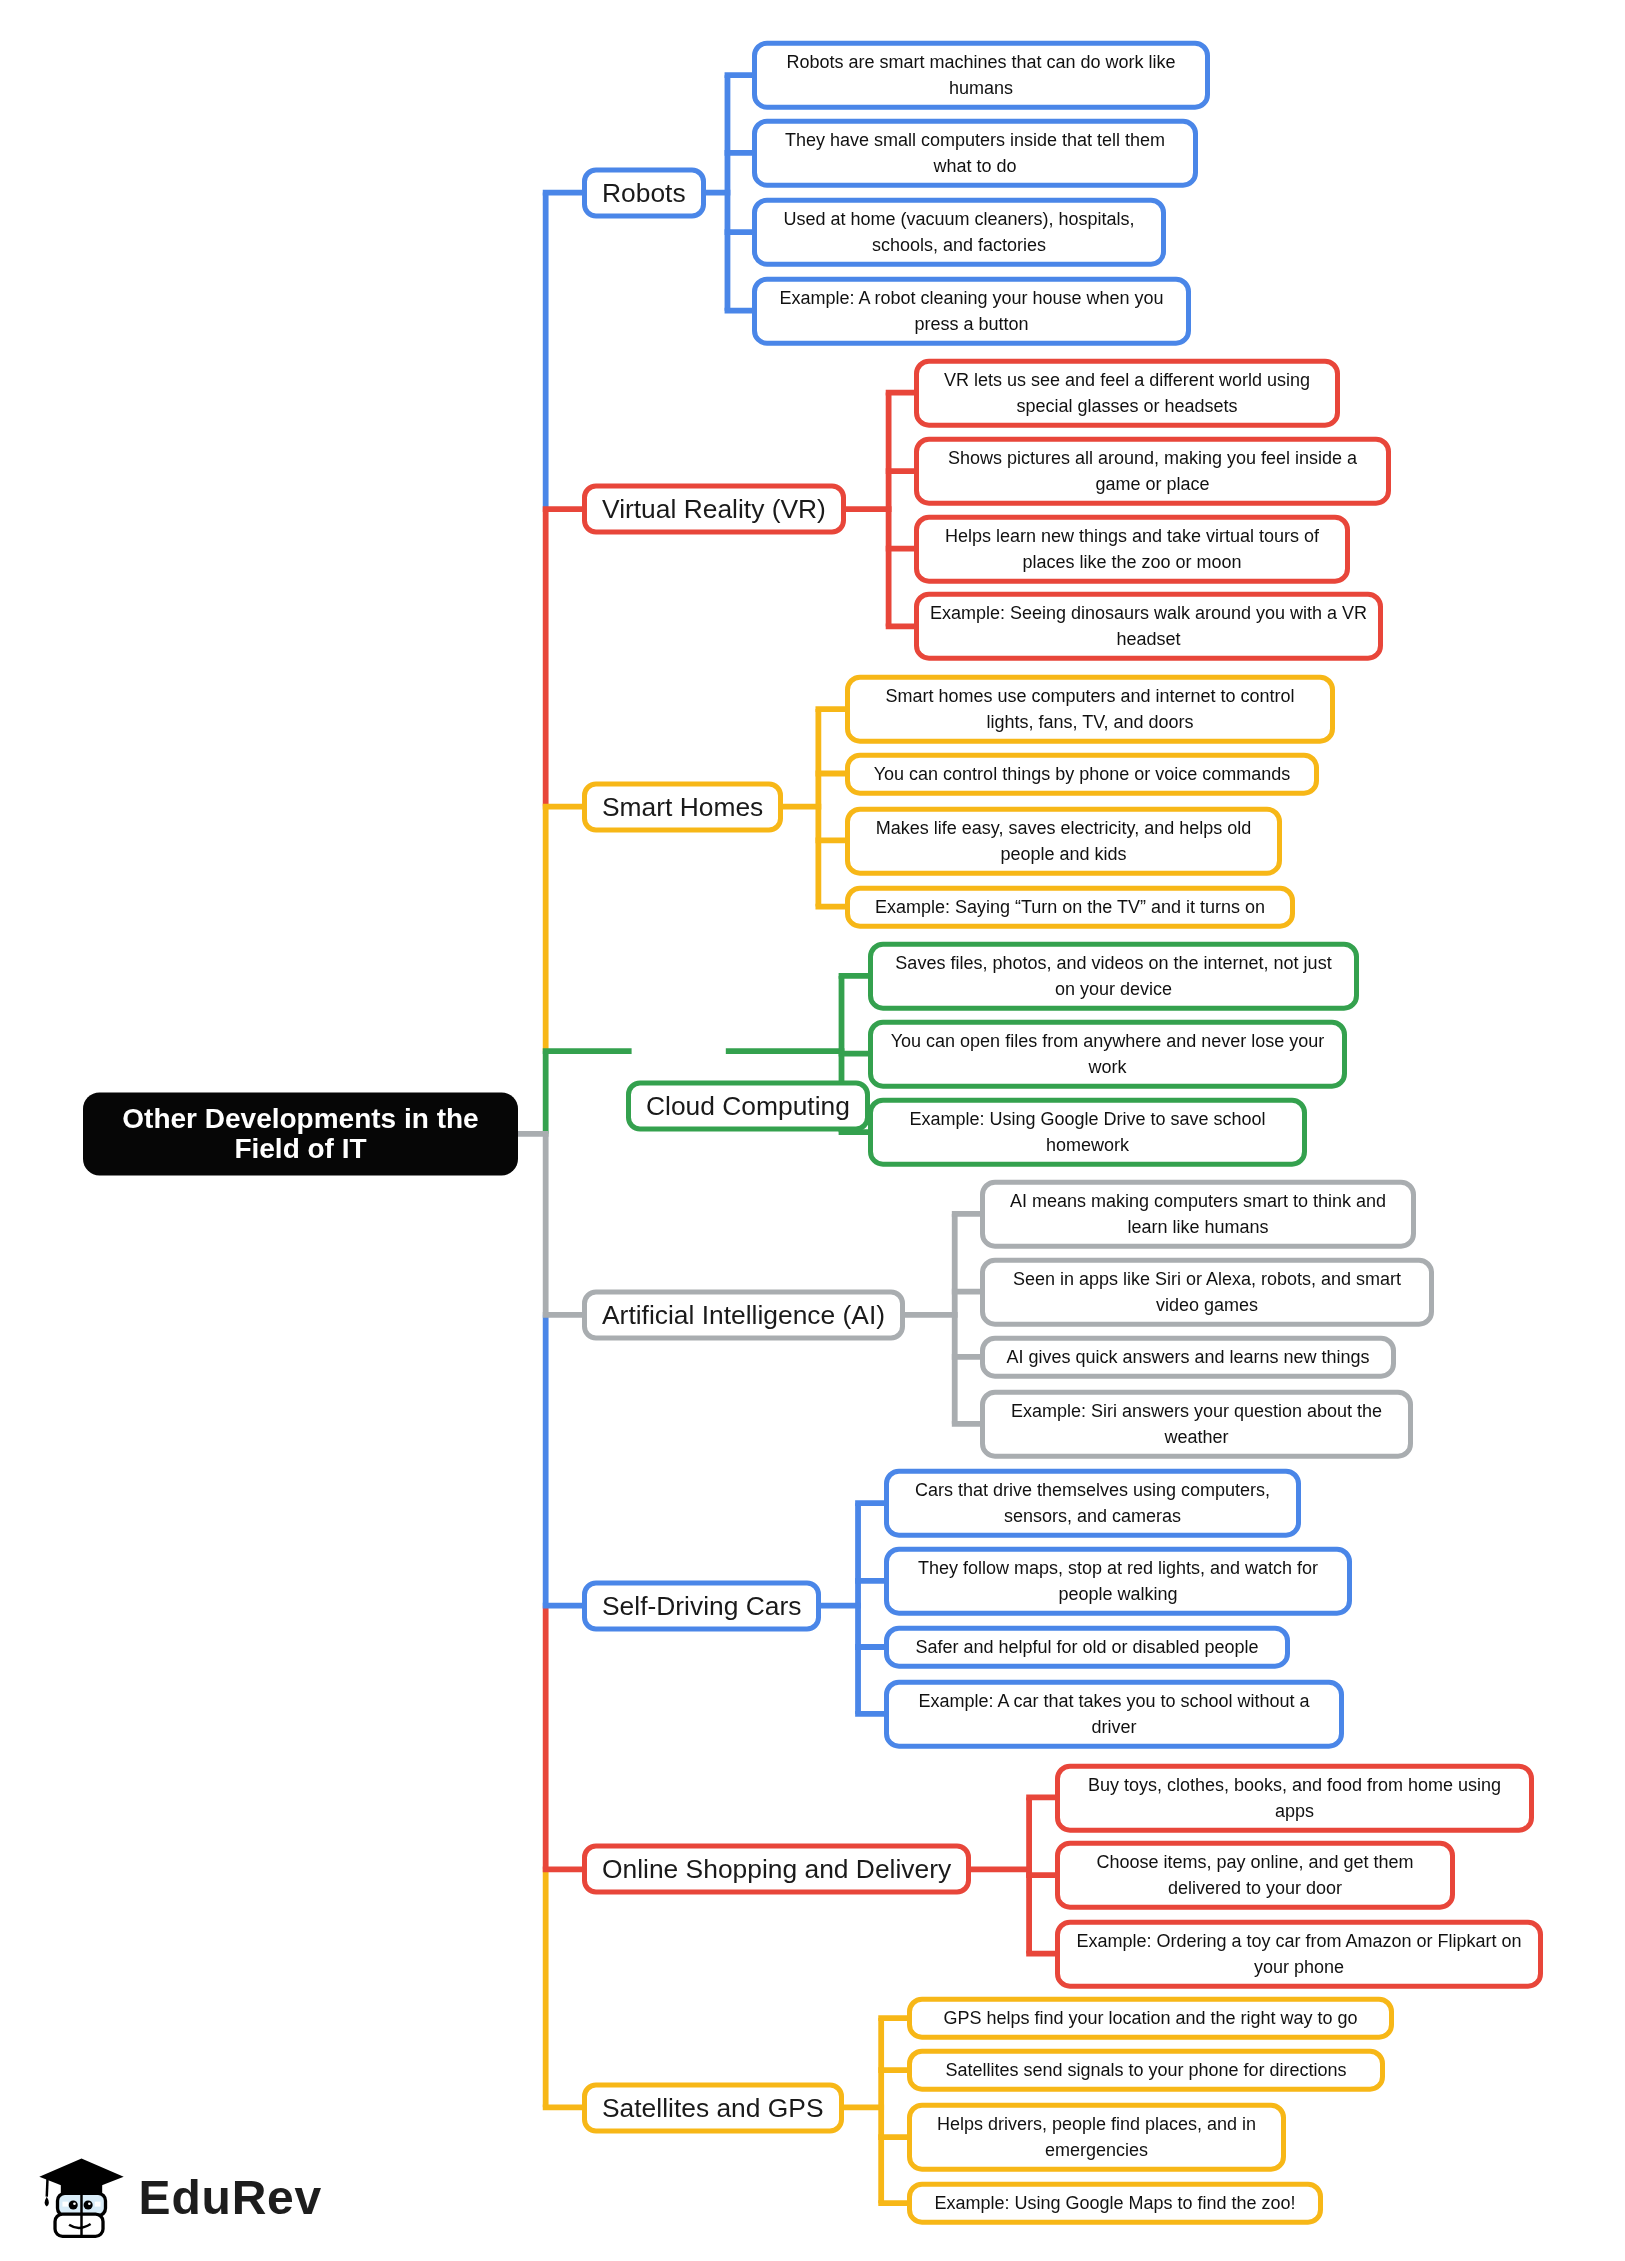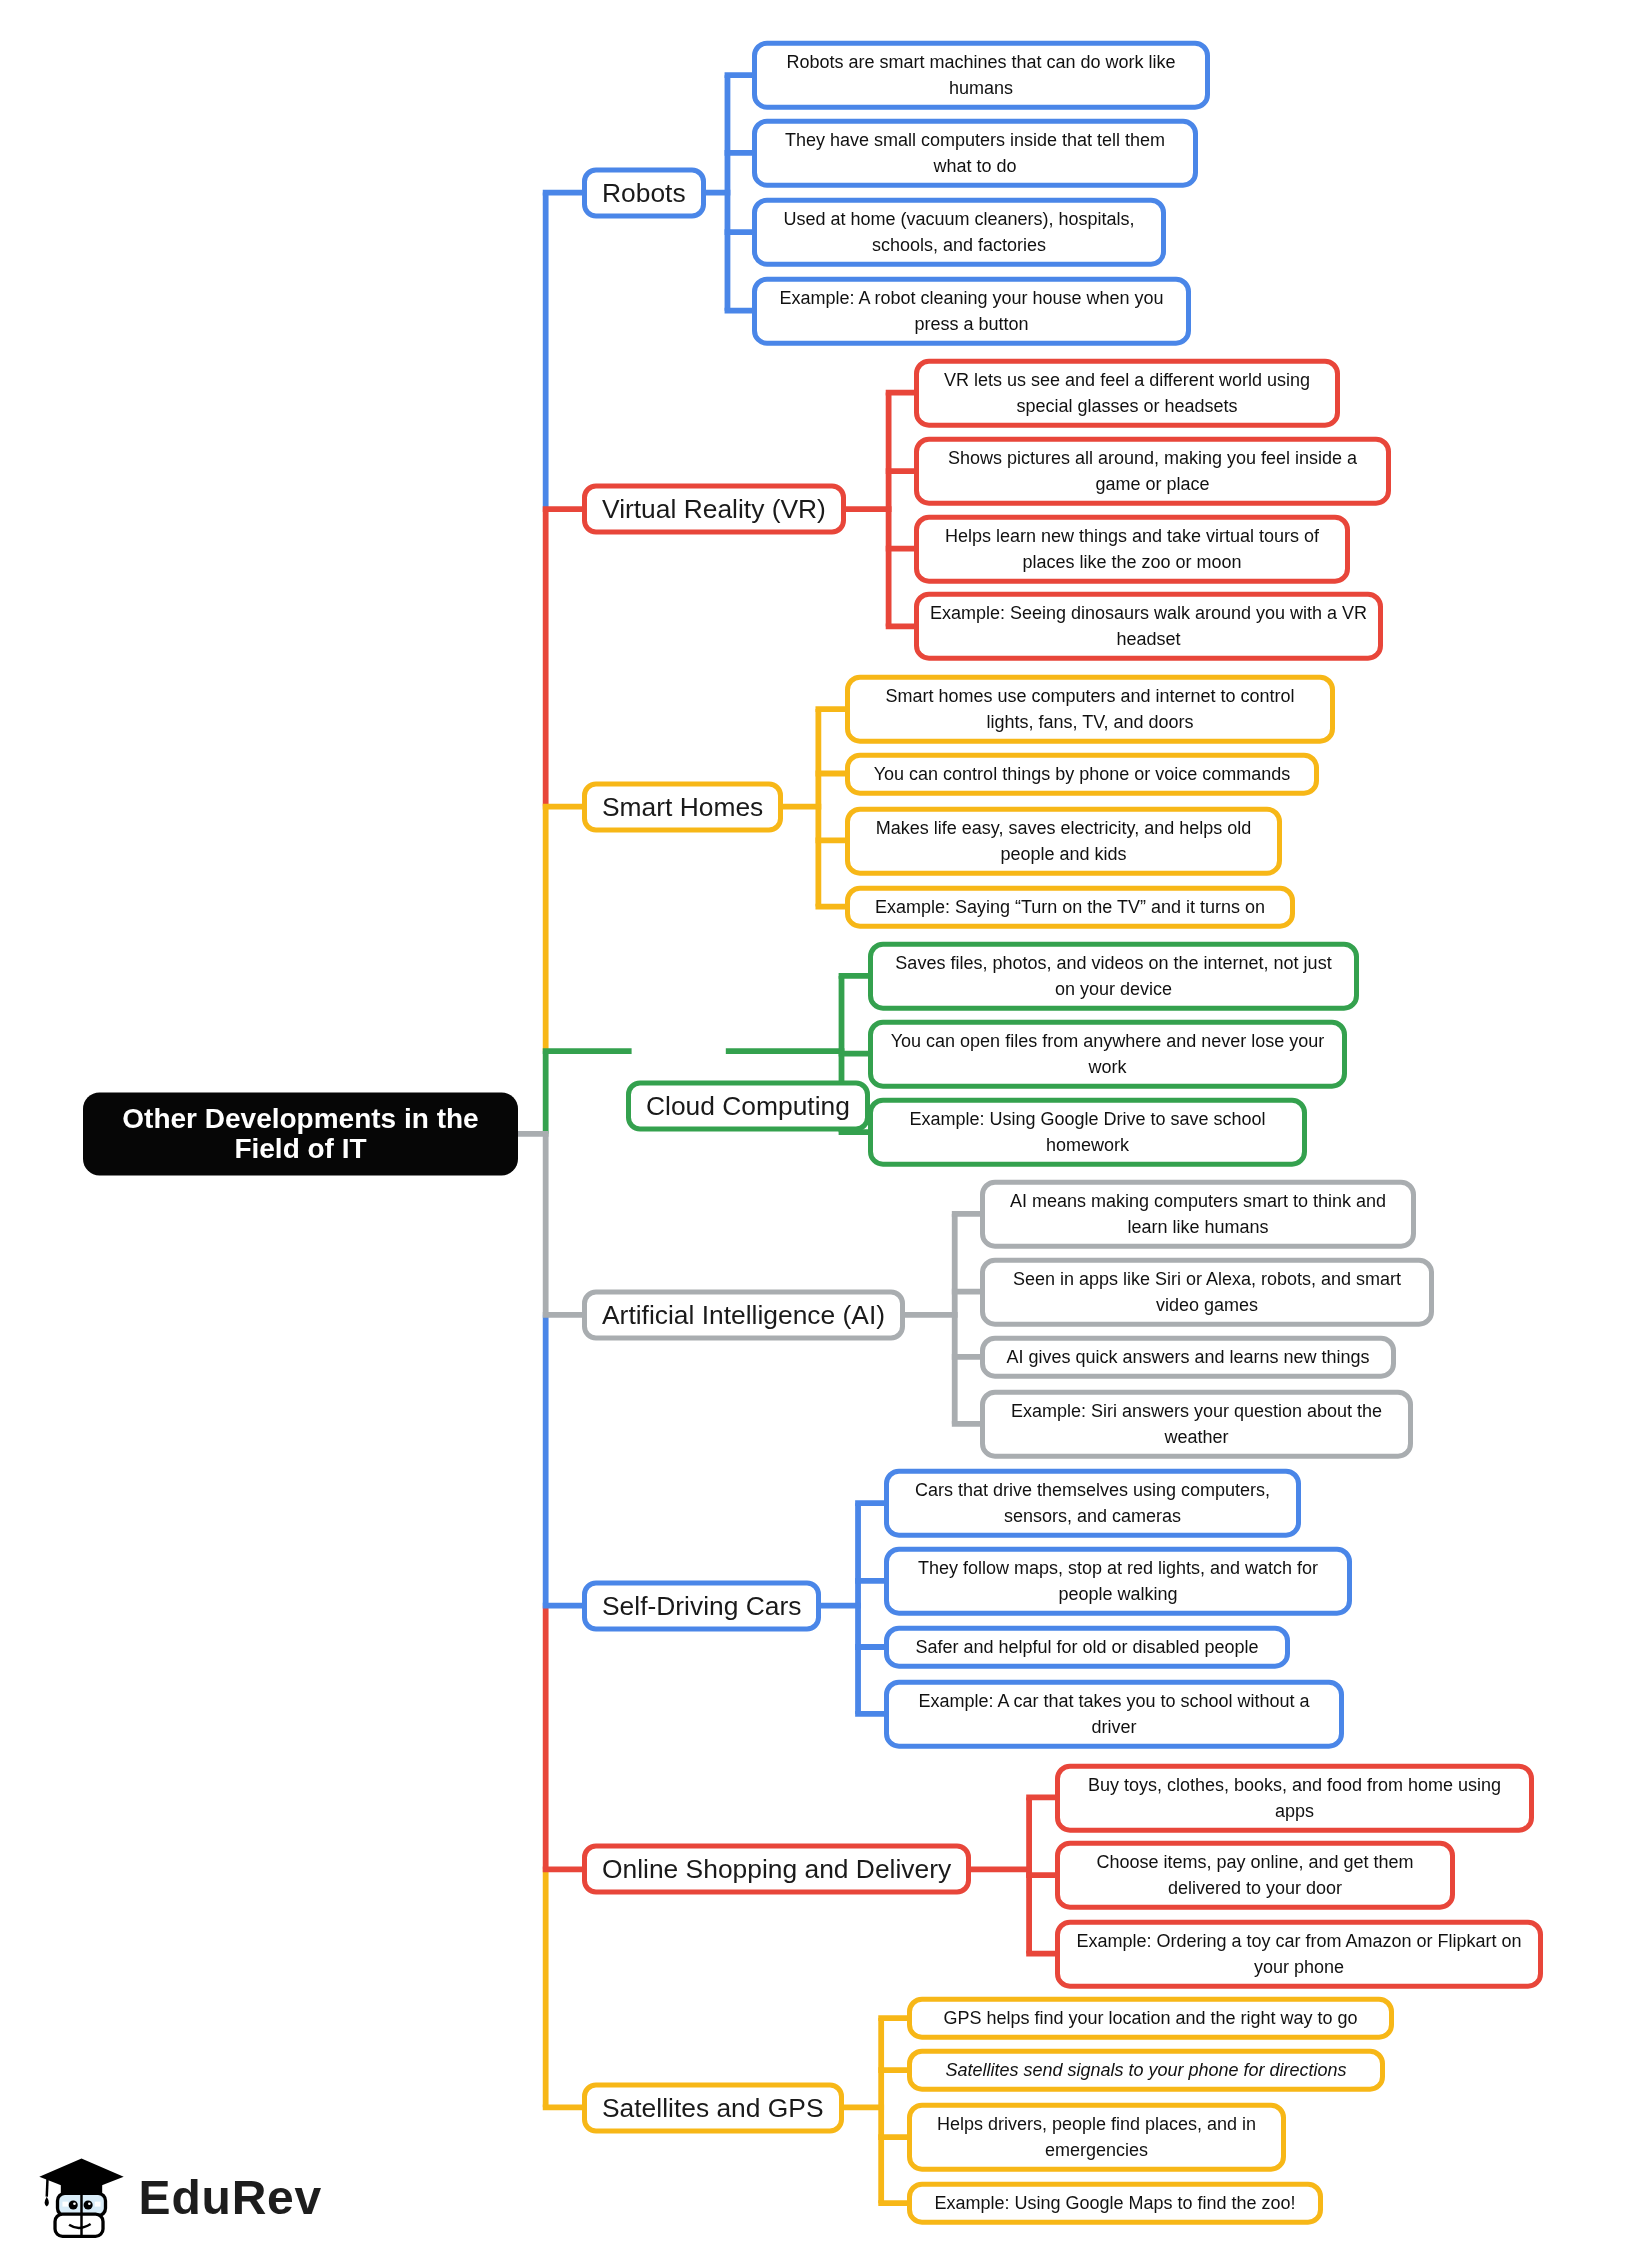--- a/index.html
+++ b/index.html
@@ -133,21 +133,21 @@
       <div class="leaf" style="left: 884px; top: 1503px; width: 417px; border-color: rgb(74, 134, 232);">Cars that drive themselves using computers, sensors, and cameras</div>
       <div class="leaf" style="left: 884px; top: 1581px; width: 468px; border-color: rgb(74, 134, 232);">They follow maps, stop at red lights, and watch for people walking</div>
       <div class="leaf" style="left: 884px; top: 1647px; width: 406px; border-color: rgb(74, 134, 232);">Safer and helpful for old or disabled people</div>
       <div class="leaf" style="left: 884px; top: 1714px; width: 460px; border-color: rgb(74, 134, 232);">Example: A car that takes you to school without a driver</div>
       <div class="blabel" style="left: 582px; top: 1869px; border-color: rgb(232, 70, 58);">Online Shopping and Delivery</div>
       <div class="leaf" style="left: 1055px; top: 1798px; width: 479px; border-color: rgb(232, 70, 58);">Buy toys, clothes, books, and food from home using apps</div>
       <div class="leaf" style="left: 1055px; top: 1875px; width: 400px; border-color: rgb(232, 70, 58);">Choose items, pay online, and get them delivered to your door</div>
       <div class="leaf" style="left: 1055px; top: 1954px; width: 488px; border-color: rgb(232, 70, 58);">Example: Ordering a toy car from Amazon or Flipkart on your phone</div>
       <div class="blabel" style="left: 582px; top: 2108px; border-color: rgb(247, 183, 23);">Satellites and GPS</div>
       <div class="leaf" style="left: 907px; top: 2018px; width: 487px; border-color: rgb(247, 183, 23);">GPS helps find your location and the right way to go</div>
-      <div class="leaf" style="left: 907px; top: 2070px; width: 478px; border-color: rgb(247, 183, 23); font-style: italic;">Satellites send signals to your phone for directions</div>
+      <div class="leaf" style="left: 907px; top: 2070px; width: 478px; border-color: rgb(247, 183, 23);">Satellites send signals to your phone for directions</div>
       <div class="leaf" style="left: 907px; top: 2137px; width: 379px; border-color: rgb(247, 183, 23);">Helps drivers, people find places, and in emergencies</div>
       <div class="leaf" style="left: 907px; top: 2203px; width: 416px; border-color: rgb(247, 183, 23);">Example: Using Google Maps to find the zoo!</div>
     </div>
 
   <div class="logo" style="left:36px;top:2152px;">
     <svg width="91" height="91" viewBox="0 0 110 110">
       <path d="M14 30 L13 54" stroke="#000" stroke-width="3" fill="none"></path>
       <path d="M13 54 q-5 8 0 12 q5 -4 0 -12" fill="#000"></path>
       <polygon points="55,8 106,30 55,50 4,30" fill="#000"></polygon>
       <path d="M30 36 L30 50 Q30 58 40 58 L70 58 Q80 58 80 50 L80 36 L55 47 Z" fill="#000"></path>

